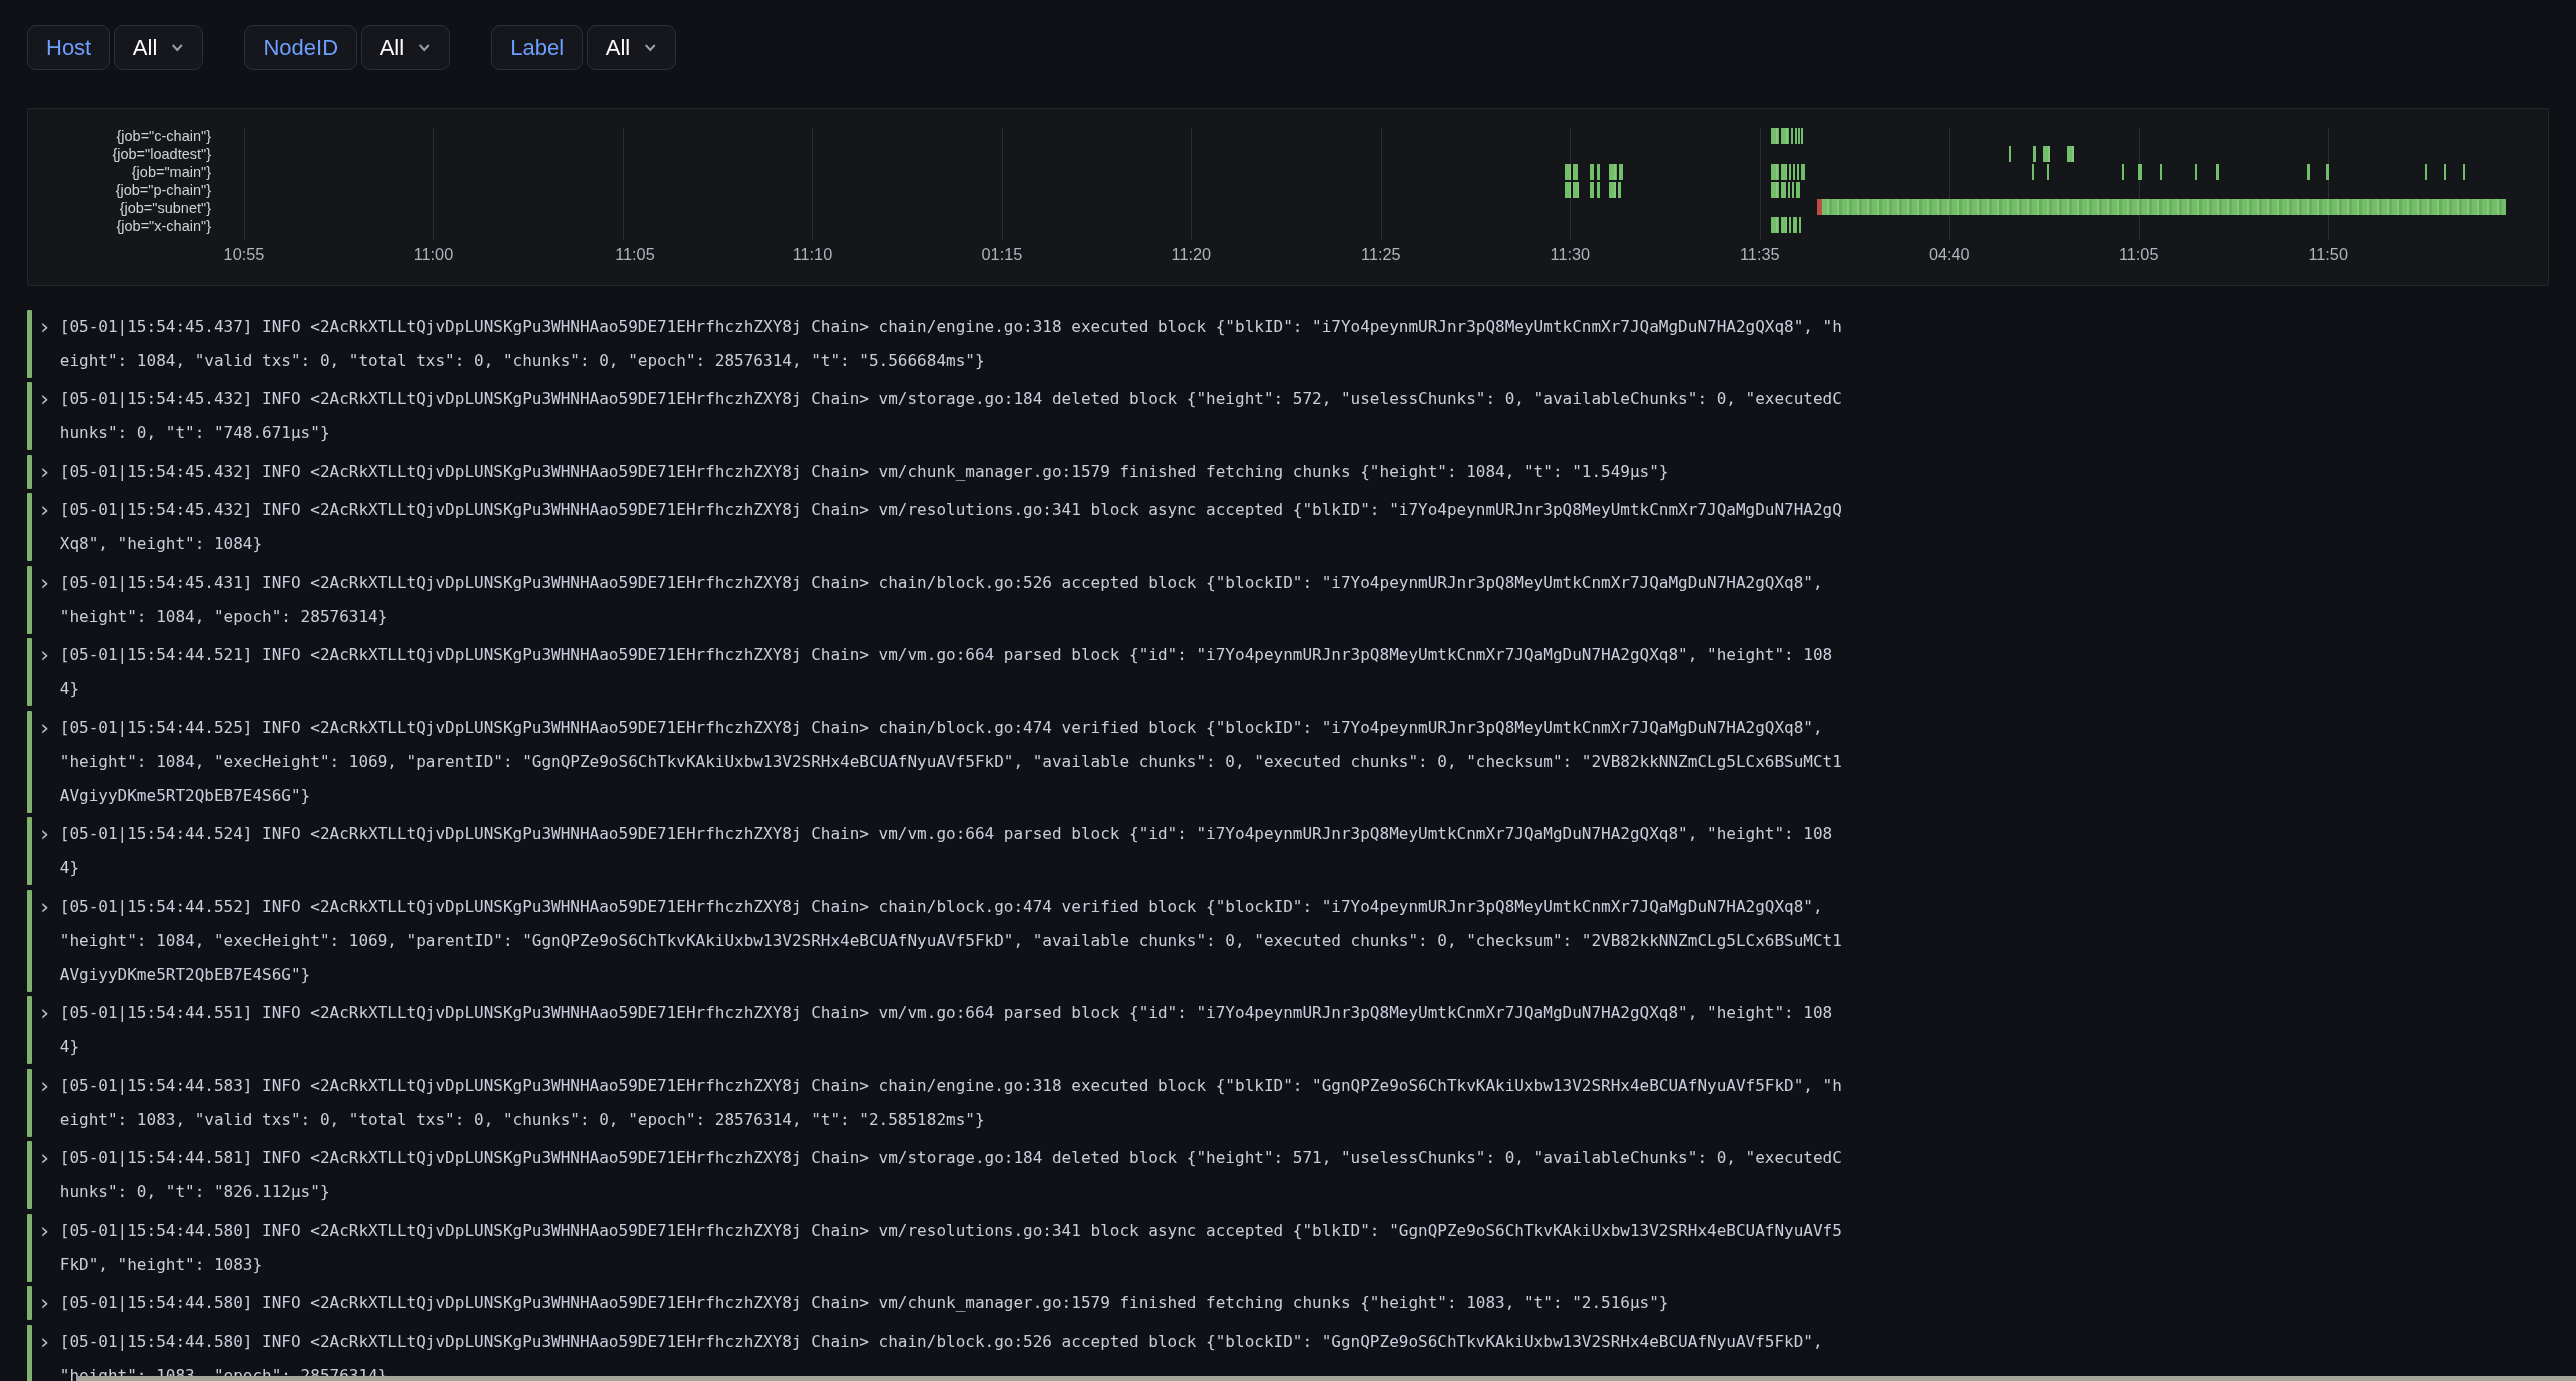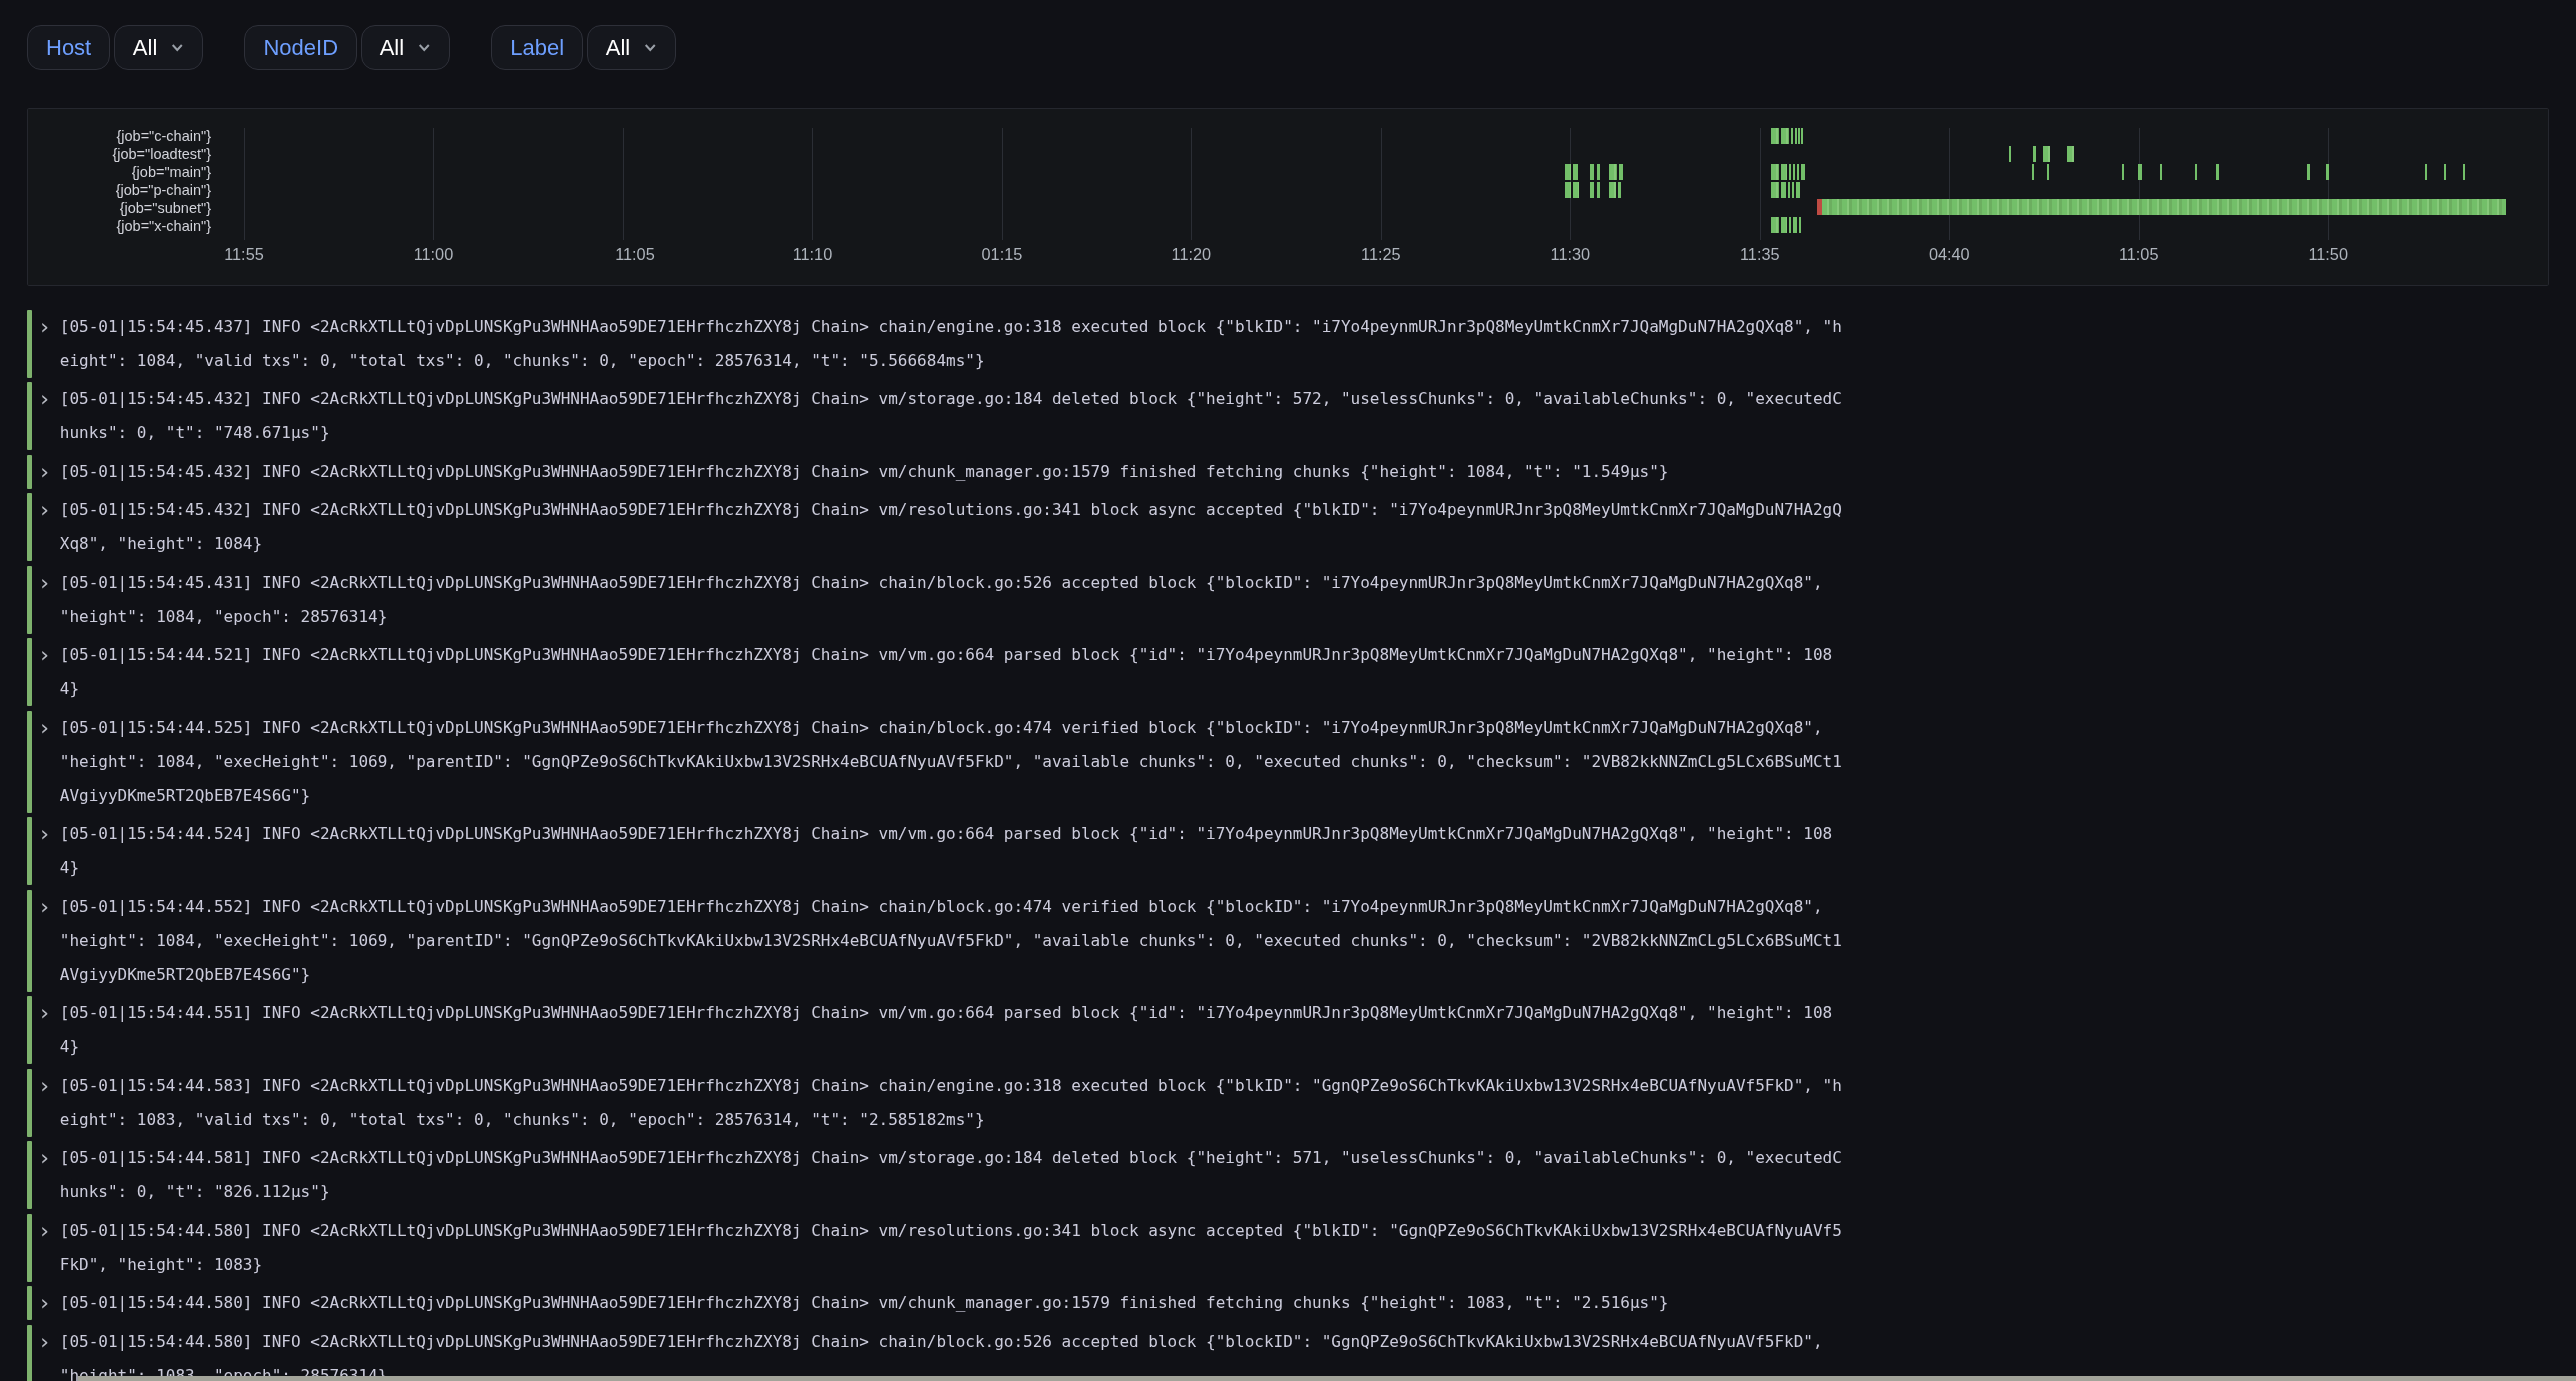--- a/index.html
+++ b/index.html
@@ -7,21 +7,21 @@
     width:2576px;height:1381px;overflow:hidden;position:relative;
     background:#101116;
     font-family:"Liberation Sans", sans-serif;
     -webkit-font-smoothing:antialiased;
   }
   
   .topbar{display:flex;align-items:center;gap:41px;padding:25px 0 0 27px;}
   .vargroup{display:flex;align-items:stretch;gap:3.6px;}
   .chip{
     height:45px;box-sizing:border-box;display:flex;align-items:center;
-    padding:0 18px;background:#15171d;border:0.9px solid #2e3039;border-radius:14px;
+    padding:0 18px;background:#15171d;border:0.9px solid #2e3039;border-radius:9px;
     font-size:22px;white-space:nowrap;
   }
   .chip.varlabel{color:#6E9FFF;font-weight:500;}
   .chip.varselect{color:#ffffff;gap:12.7px;cursor:pointer;}
   .caret{display:inline-flex;}
   .caret svg{width:14.5px;height:14.5px;stroke:#9aa0a8;fill:none;stroke-width:2.2;}
   .varinput{
     height:45px;box-sizing:border-box;width:279px;background:#101217;
     border:0.9px solid #2e3039;border-radius:1.8px;color:#ccccdc;
     font-size:22px;padding:0 14.5px;font-family:"Liberation Sans",sans-serif;outline:none;
@@ -164,21 +164,21 @@
     </div>
   <div class="ylabels" id="ylabels">
       <div>{job="c-chain"}</div>
       <div>{job="loadtest"}</div>
       <div>{job="main"}</div>
       <div>{job="p-chain"}</div>
       <div>{job="subnet"}</div>
       <div>{job="x-chain"}</div>
     </div>
   <div id="xlabels">
-      <div class="xlabel" style="left: 8.571%;">11:55</div>
+      <div class="xlabel" style="left: 8.571%;">10:55</div>
       <div class="xlabel" style="left: 16.09%;">11:00</div>
       <div class="xlabel" style="left: 23.609%; margin-left: 12px;">11:05</div>
       <div class="xlabel" style="left: 31.128%;">11:10</div>
       <div class="xlabel" style="left: 38.647%;">01:15</div>
       <div class="xlabel" style="left: 46.165%;">11:20</div>
       <div class="xlabel" style="left: 53.684%;">11:25</div>
       <div class="xlabel" style="left: 61.203%;">11:30</div>
       <div class="xlabel" style="left: 68.722%;">11:35</div>
       <div class="xlabel" style="left: 76.241%;">04:40</div>
       <div class="xlabel" style="left: 83.759%;">11:05</div>

